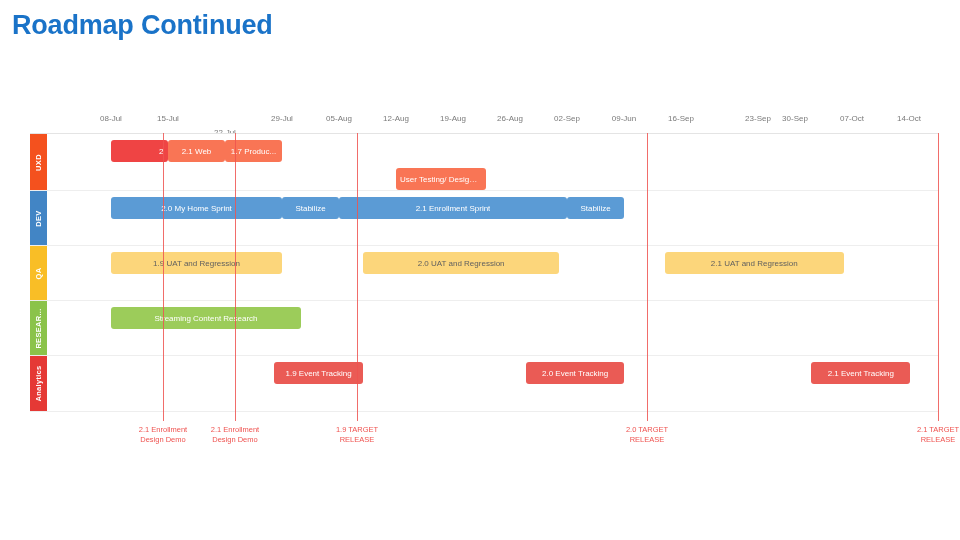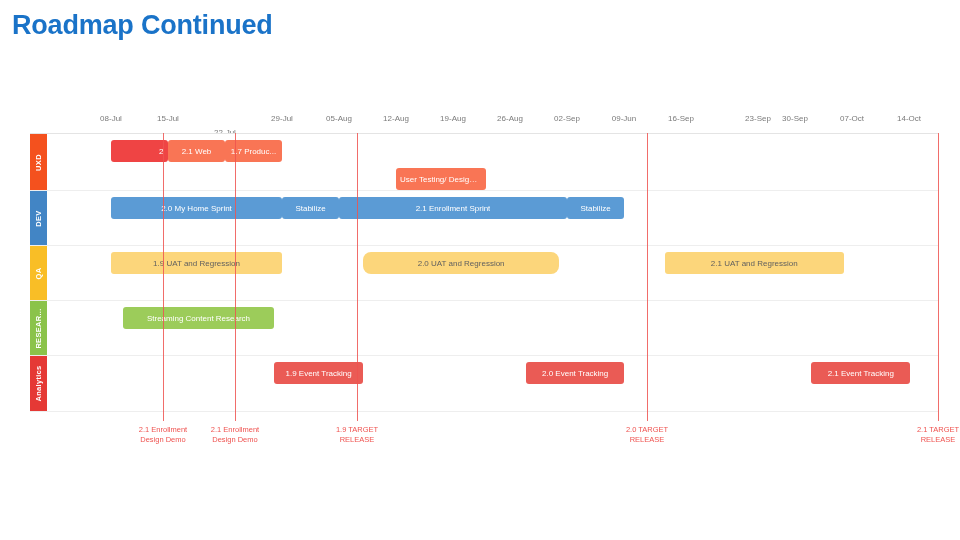--- a/index.html
+++ b/index.html
@@ -228,34 +228,34 @@
         </div>
       </div>
       <div class="lane" style="top: 112px; height: 55px;">
         <div class="lane-label" style="background: rgb(249, 190, 38);">
           <span>QA</span>
         </div>
         <div class="lane-track">
           <div class="bar light" style="left: 64px; width: 171px; top: 6px; background: rgb(252, 214, 123);">
             <span>1.9 UAT and Regression</span>
           </div>
-          <div class="bar light" style="left: 316.429px; width: 195.429px; top: 6px; background: rgb(252, 214, 123); border-radius: 8px;">
+          <div class="bar light" style="left: 316.429px; width: 195.429px; top: 6px; background: rgb(252, 214, 123);">
             <span>2.0 UAT and Regression</span>
           </div>
           <div class="bar light" style="left: 617.714px; width: 179.143px; top: 6px; background: rgb(252, 214, 123);">
             <span>2.1 UAT and Regression</span>
           </div>
         </div>
       </div>
       <div class="lane" style="top: 167px; height: 55px;">
         <div class="lane-label" style="background: rgb(139, 195, 74);">
           <span>RESEAR...</span>
         </div>
         <div class="lane-track">
-          <div class="bar" style="left: 64px; width: 151px; top: 6px; background: rgb(156, 204, 90); margin-left: 12px;">
+          <div class="bar" style="left: 64px; width: 190px; top: 6px; background: rgb(156, 204, 90);">
             <span>Streaming Content Research</span>
           </div>
         </div>
       </div>
       <div class="lane" style="top: 222px; height: 56px;">
         <div class="lane-label" style="background: rgb(229, 57, 53);">
           <span>Analytics</span>
         </div>
         <div class="lane-track">
           <div class="bar" style="left: 226.857px; width: 89.5714px; top: 6px; background: rgb(234, 91, 85);">

